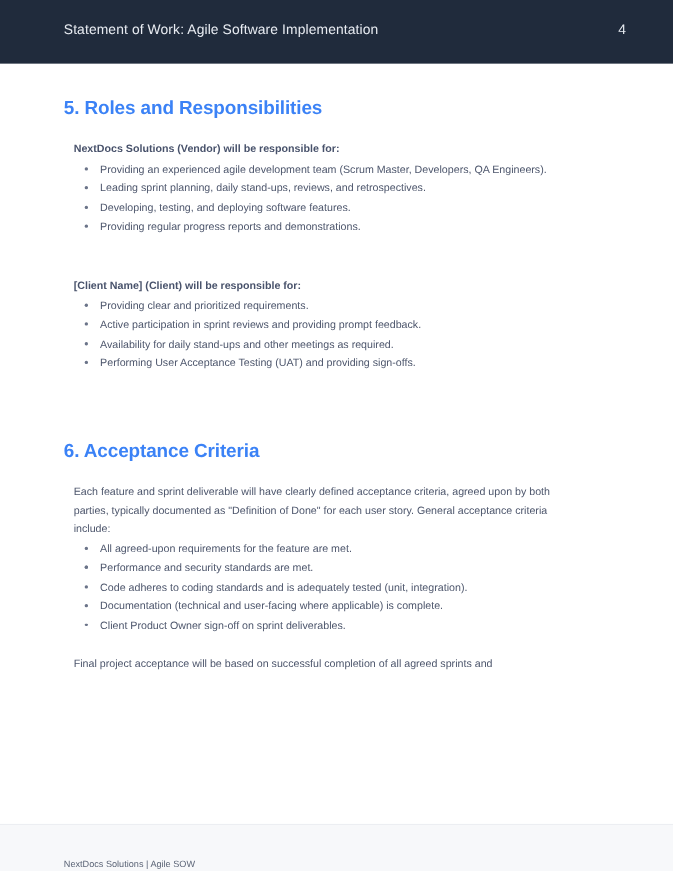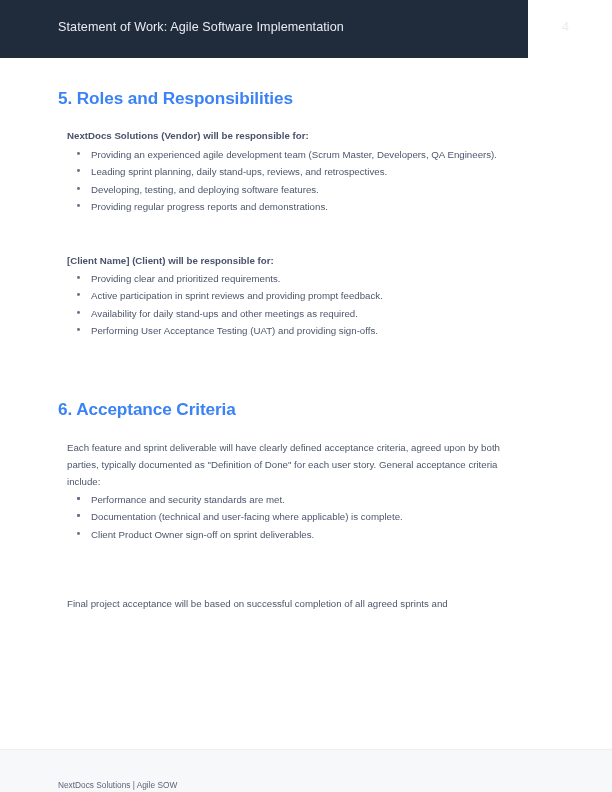--- a/index.html
+++ b/index.html
@@ -13,21 +13,21 @@
     font-family: "Liberation Sans", sans-serif;
     position: relative;
     overflow: hidden;
   }
 
   
   .page-header {
     position: absolute;
     top: 0;
     left: 0;
-    width: 528px;
+    width: 612px;
     height: 58px;
     background: #202b3c;
     box-sizing: border-box;
     display: flex;
     align-items: center;
   }
   .page-header .header-title {
     position: absolute;
     left: 58px;
     top: 20px;
@@ -198,30 +198,32 @@
 
   <div class="section">
 
     <div class="section-heading" style="top:341px;">6. Acceptance Criteria</div>
 
     <div class="para" style="top:381px; width:460px;">Each feature and sprint deliverable will have clearly defined acceptance criteria, agreed upon by both parties, typically documented as "Definition of Done" for each user story. General acceptance criteria include:</div>
 
     <ul class="bullet-list wide" style="top:433px;">
       <li>
         <span class="bullet-dot"></span>
+        <span>All agreed-upon requirements for the feature are met.</span>
       </li>
       <li>
         <span class="bullet-dot"></span>
       </li>
       <li>
         <span class="bullet-dot"></span>
         <span>Performance and security standards are met.</span>
       </li>
       <li>
         <span class="bullet-dot"></span>
+        <span>Code adheres to coding standards and is adequately tested (unit, integration).</span>
       </li>
       <li>
         <span class="bullet-dot"></span>
         <span>Documentation (technical and user-facing where applicable) is complete.</span>
       </li>
       <li>
         <span class="bullet-dot"></span>
         <span>Client Product Owner sign-off on sprint deliverables.</span>
       </li>
     </ul>

